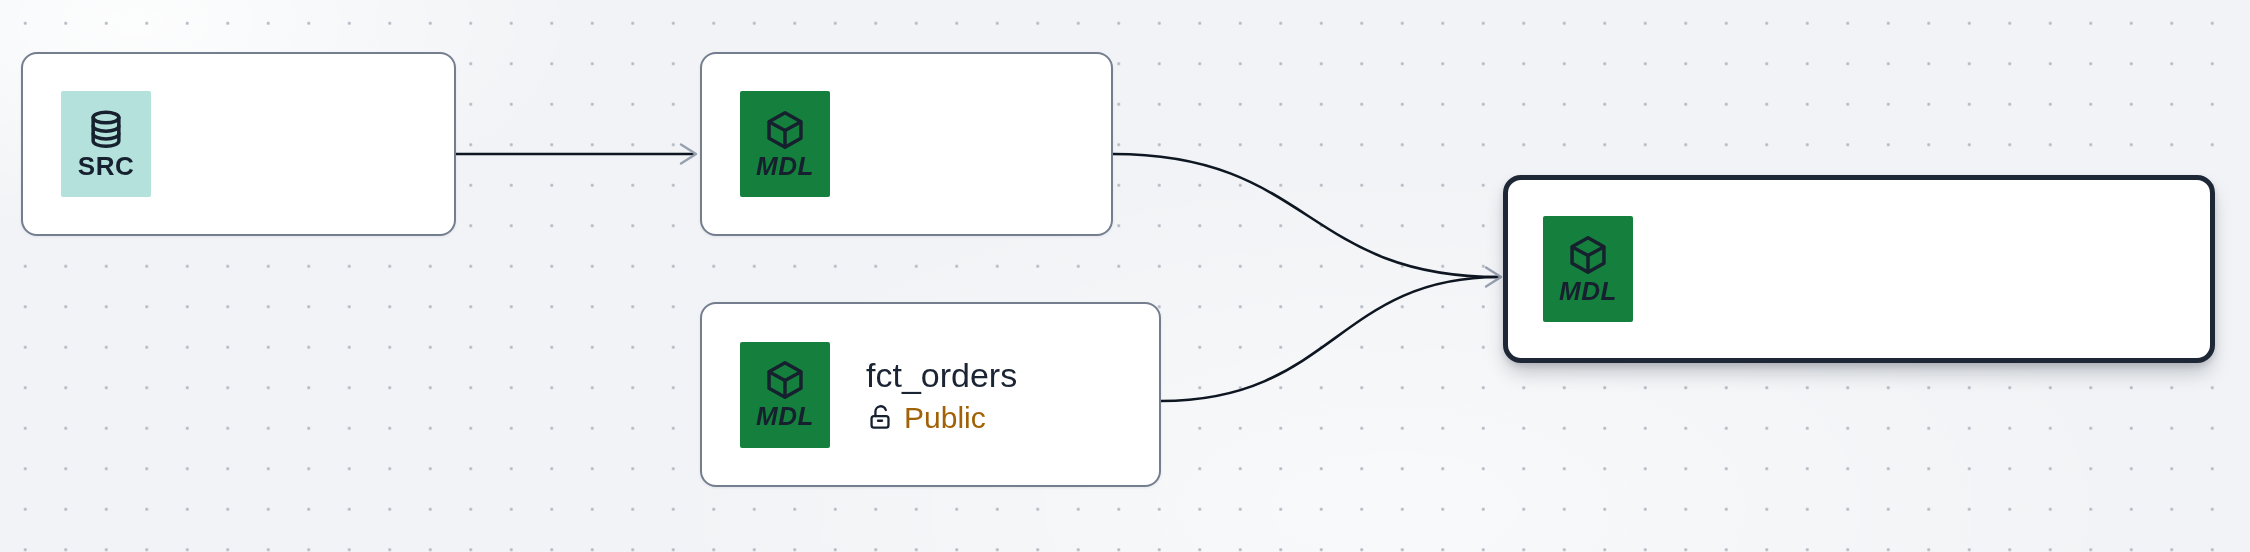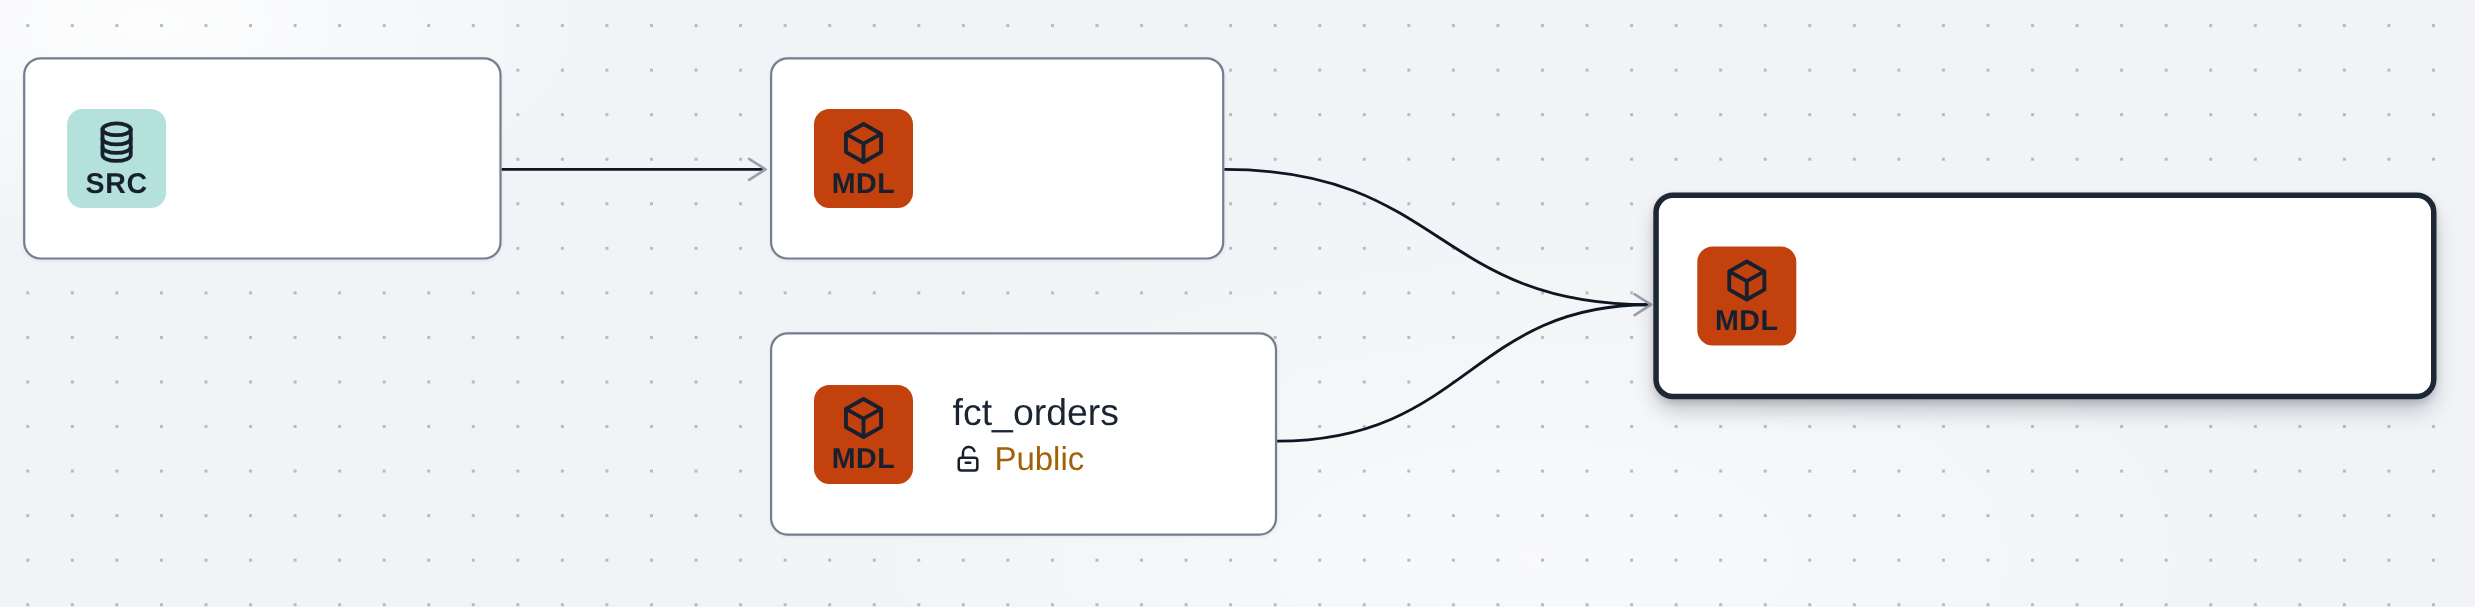--- a/index.html
+++ b/index.html
@@ -41,28 +41,28 @@
   #node-fct-orders     { left: 700px;  top: 302px; width: 461px; height: 185px; }
   #node-agg-journey    { left: 1503px; top: 175px; width: 712px; height: 188px; }
   .node--selected {
     border: 5px solid #1d2736;
     border-radius: 18px;
     padding-left: 35px;
     box-shadow: 0 12px 20px -4px rgba(15,25,40,0.25), 0 3px 6px rgba(15,25,40,0.12);
   }
 
   .badge {
-    width: 90px; height: 90px;
-    border-radius: 14px;
+    width: 90px; height: 106px;
+    border-radius: 2px;
     flex: none;
     display: flex; flex-direction: column; align-items: center; justify-content: center;
     color: #16202e;
   }
   .badge--src { background: #b4e1dc; }
-  .badge--mdl { background: #c2410c; }
+  .badge--mdl { background: #15803d; font-style: italic; }
   .badge svg { width: 44px; height: 44px; display: block; }
   .badge-label { font-size: 26px; font-weight: 600; line-height: 1.05; margin-top: 1px; letter-spacing: 0.5px; }
 
   .node-text { display: flex; flex-direction: column; justify-content: center; min-width: 0; }
   .node-label { font-size: 34px; color: #1a2433; line-height: 1.22; white-space: nowrap; }
   .node-meta { display: flex; align-items: center; gap: 9px; margin-top: 5px; color: #a16207; }
   .node-meta svg { width: 29px; height: 29px; display: block; }
   .node-meta-label { font-size: 30px; line-height: 1.1; }
 
   .icon-stroke { fill: none; stroke: #16202e; stroke-width: 1.9; stroke-linecap: round; stroke-linejoin: round; }

